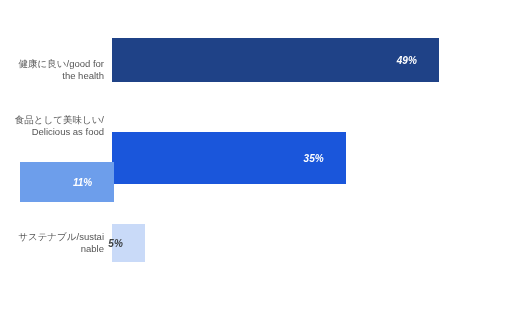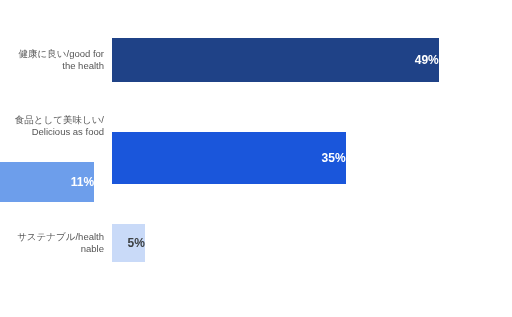--- a/index.html
+++ b/index.html
@@ -54,36 +54,37 @@
     position: absolute;
     left: 0;
     top: 0;
     height: 100%;
     box-sizing: border-box;
     display: flex;
     align-items: center;
     justify-content: flex-end;
   }
   .bar-value {
-    font-size: 12px;
+    font-size: 10px;
     font-weight: bold;
-    padding-right: 0;
+    padding-right: 22px;
     white-space: nowrap;
+    font-style: italic;
   }
   .value-light { color: #ffffff; }
   .value-dark { color: #3c4043; }
 </style>
 </head>
 <body>
 
 <div id="chart-root">
 
   <div class="plot-area">
 
-    <div class="bar-row" style="top:8px; height:44px;">
+    <div class="bar-row" style="top:8px; height:44px;align-items:flex-end;">
       <div class="cat-label">健康に良い/good for
 the health</div>
       <div class="bar-wrap">
         <div class="bar" style="width:81.7%; background:#1f4287;">
           <span class="bar-value value-light">49%</span>
         </div>
       </div>
     </div>
 
     <div class="bar-row" style="top:70px; height:52px;">
@@ -91,28 +92,28 @@
 Delicious as food</div>
       <div class="bar-wrap">
         <div class="bar" style="width:58.4%; background:#1a56db;margin-top:32px;">
           <span class="bar-value value-light">35%</span>
         </div>
       </div>
     </div>
 
     <div class="bar-row" style="top:132px; height:40px;">
       <div class="bar-wrap">
-        <div class="bar" style="width:18.4%; background:#6d9eeb;">
+        <div class="bar" style="width:18.4%; background:#6d9eeb;margin-left:20px;">
           <span class="bar-value value-light">11%</span>
         </div>
       </div>
     </div>
 
     <div class="bar-row" style="top:194px; height:38px;">
-      <div class="cat-label">サステナブル/health
+      <div class="cat-label">サステナブル/sustai
 nable</div>
       <div class="bar-wrap">
         <div class="bar" style="width:8.2%; background:#c9daf8;">
           <span class="bar-value value-dark">5%</span>
         </div>
       </div>
     </div>
 
   </div>
 </div>

